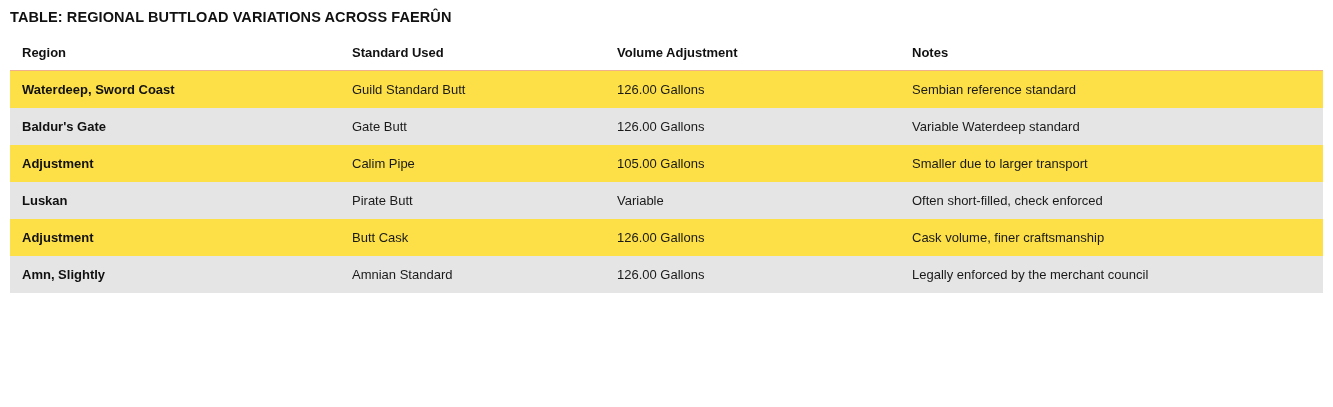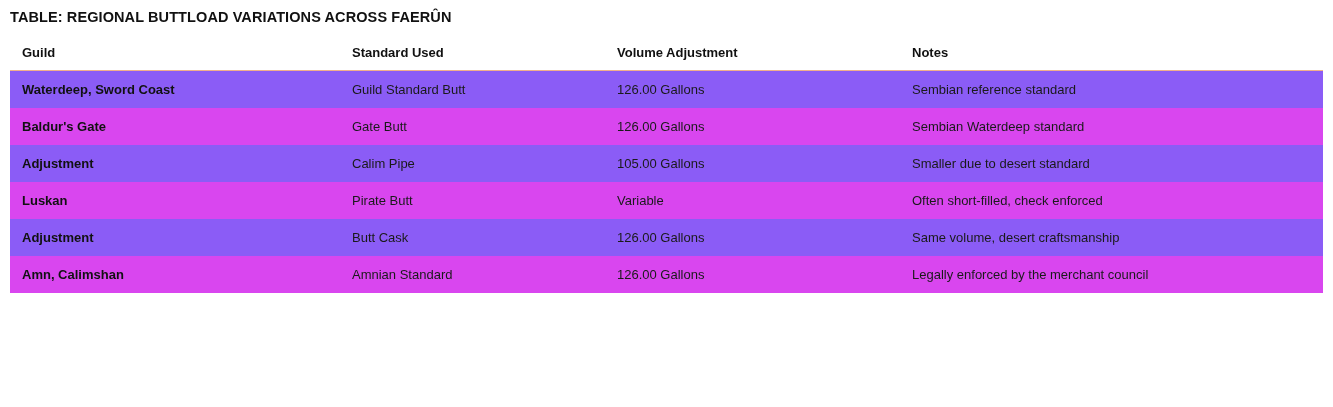--- a/index.html
+++ b/index.html
@@ -49,24 +49,24 @@
     border-bottom: 1.3px solid #f0b08c;
     vertical-align: bottom;
   }
   tbody td {
     font-size: 13px;
     padding: 11px 8px 11px 12px;
     vertical-align: middle;
     color: #1a1a1a;
   }
   tbody tr.shaded td {
-    background: #8b5cf6;
+    background: #fde047;
   }
   tbody tr.plain td {
-    background: #d946ef;
+    background: #e5e5e5;
   }
   tbody td.first-col {
     font-weight: bold;
     color: #111111;
   }
 </style>
 </head>
 <body>
 
 <div class="page">
@@ -75,59 +75,59 @@
 
   <table class="data-table">
     <colgroup>
       <col class="c0">
         <col class="c1">
         <col class="c2">
         <col class="c3">
     </colgroup>
     <thead>
       <tr>
-        <th>Guild</th>
+        <th>Region</th>
         <th>Standard Used</th>
         <th>Volume Adjustment</th>
         <th>Notes</th>
       </tr>
     </thead>
     <tbody>
       <tr class="shaded">
         <td class="first-col">Waterdeep, Sword Coast</td>
         <td>Guild Standard Butt</td>
         <td>126.00 Gallons</td>
         <td>Sembian reference standard</td>
       </tr>
       <tr class="plain">
         <td class="first-col">Baldur's Gate</td>
         <td>Gate Butt</td>
         <td>126.00 Gallons</td>
-        <td>Sembian Waterdeep standard</td>
+        <td>Variable Waterdeep standard</td>
       </tr>
       <tr class="shaded">
         <td class="first-col">Adjustment</td>
         <td>Calim Pipe</td>
         <td>105.00 Gallons</td>
-        <td>Smaller due to desert standard</td>
+        <td>Smaller due to larger transport</td>
       </tr>
       <tr class="plain">
         <td class="first-col">Luskan</td>
         <td>Pirate Butt</td>
         <td>Variable</td>
         <td>Often short-filled, check enforced</td>
       </tr>
       <tr class="shaded">
         <td class="first-col">Adjustment</td>
         <td>Butt Cask</td>
         <td>126.00 Gallons</td>
-        <td>Same volume, desert craftsmanship</td>
+        <td>Cask volume, finer craftsmanship</td>
       </tr>
       <tr class="plain">
-        <td class="first-col">Amn, Calimshan</td>
+        <td class="first-col">Amn, Slightly</td>
         <td>Amnian Standard</td>
         <td>126.00 Gallons</td>
         <td>Legally enforced by the merchant council</td>
       </tr>
     </tbody>
   </table>
 
 </div>
 
 </body></html>

